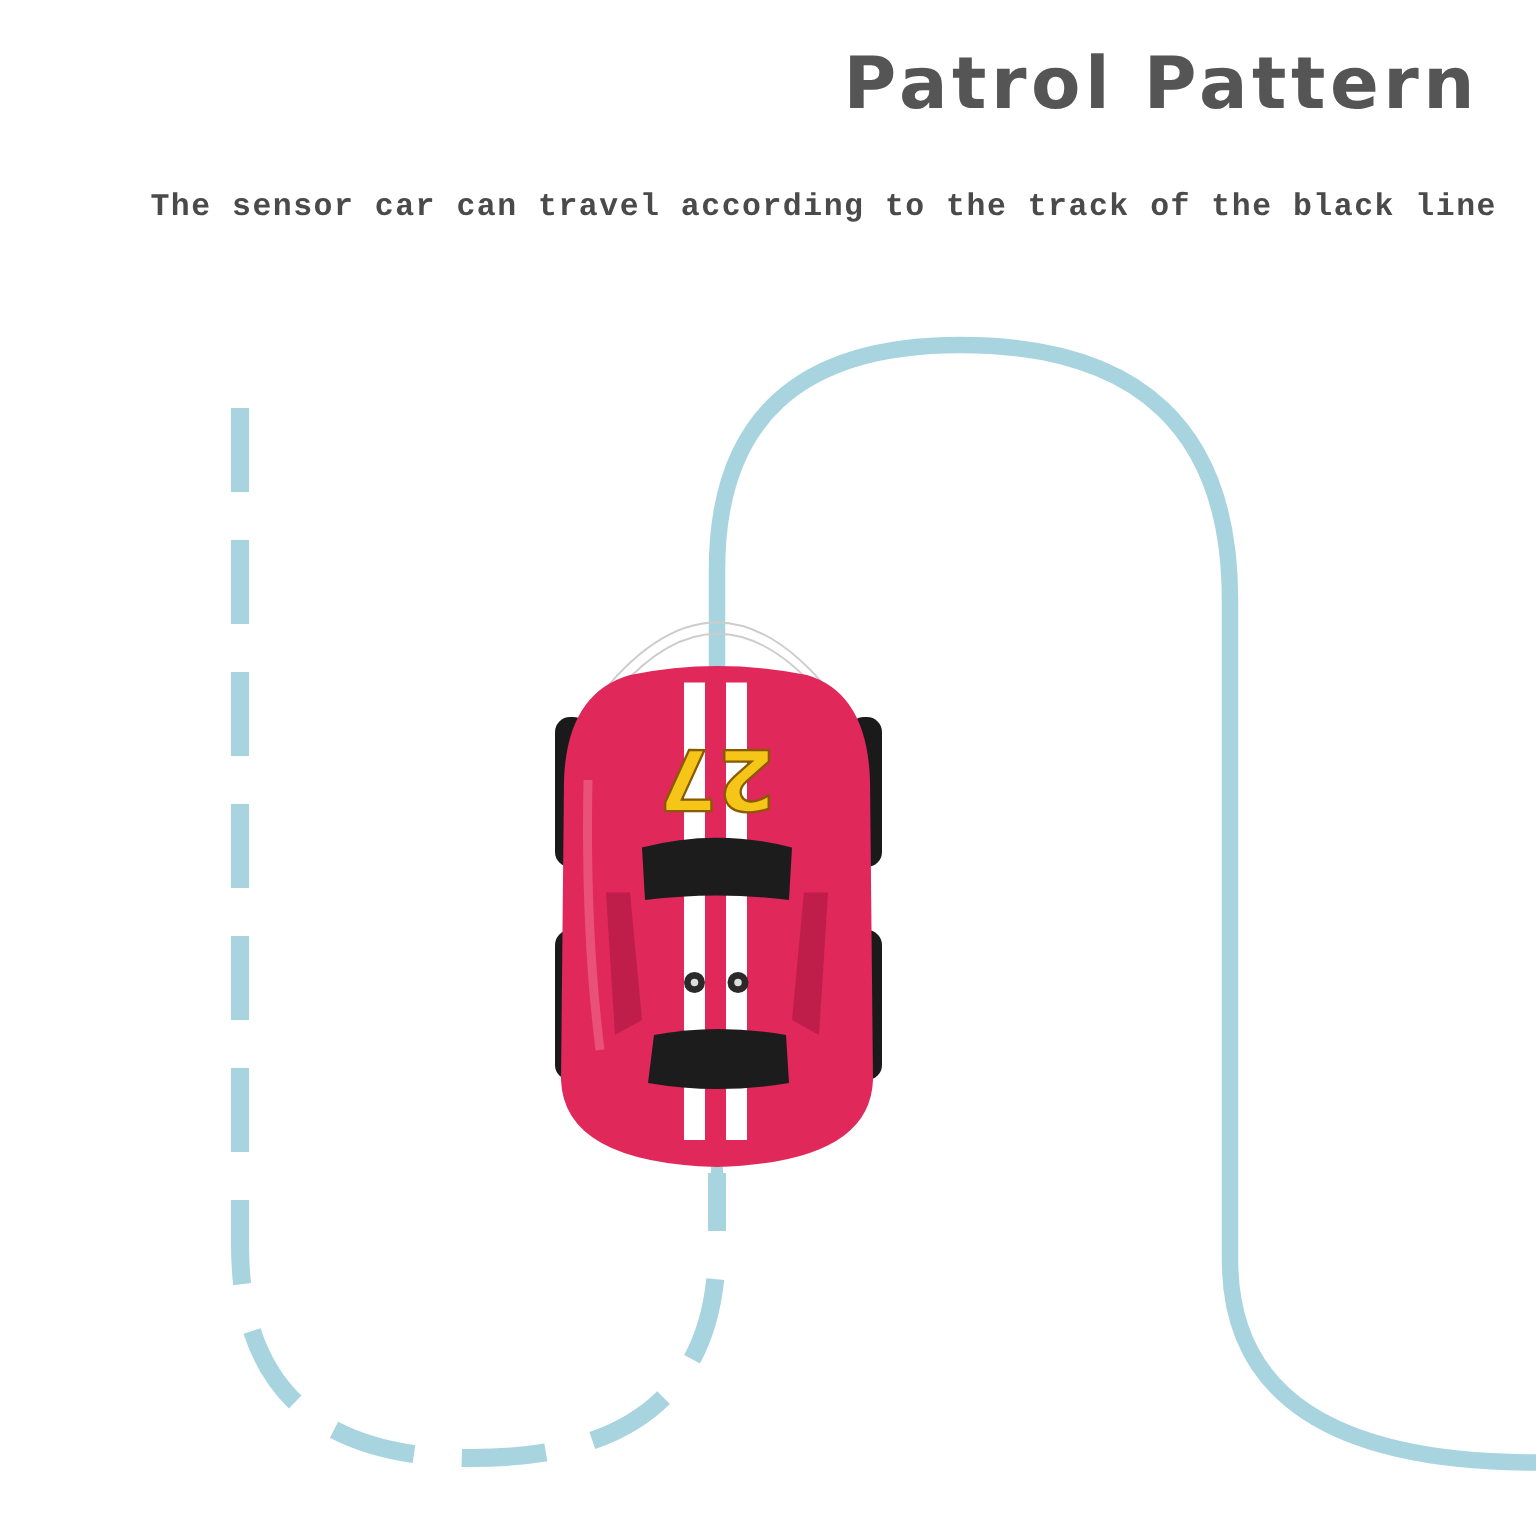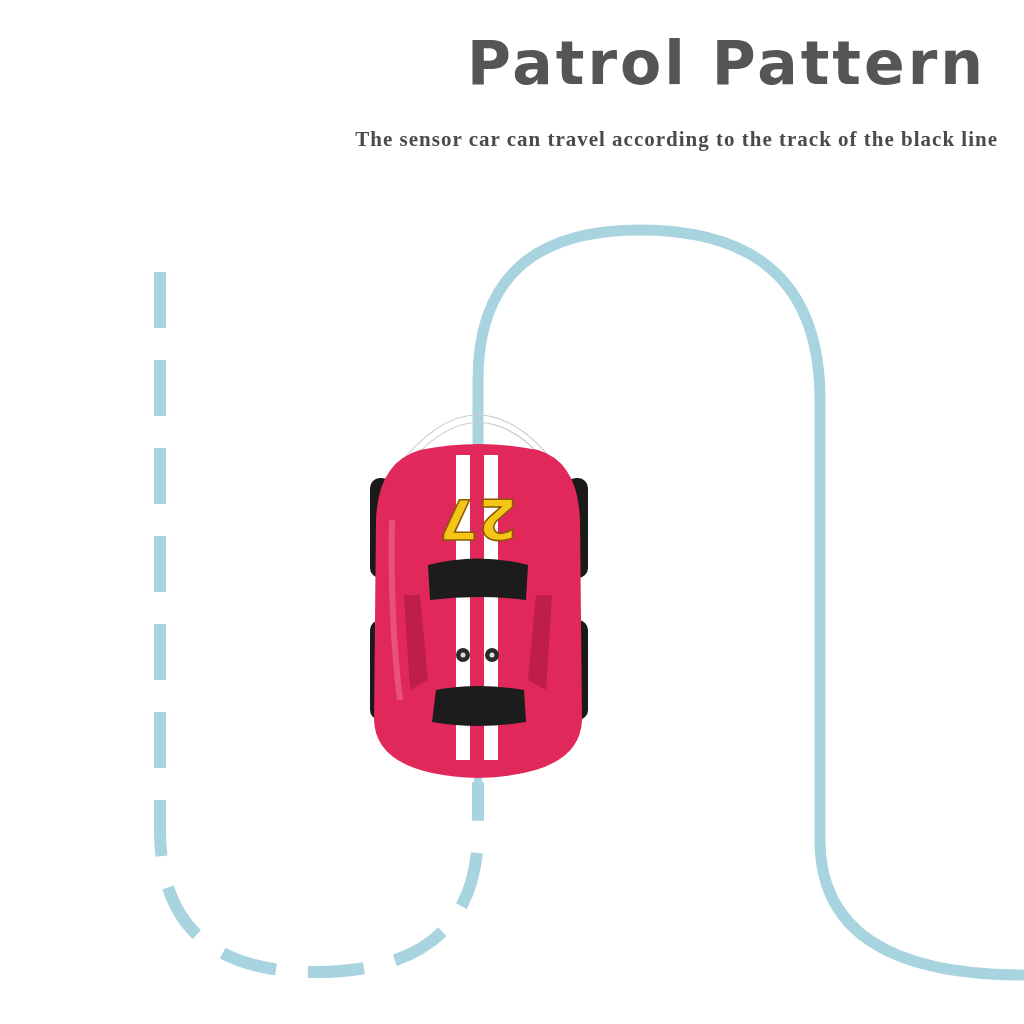--- a/index.html
+++ b/index.html
@@ -1,24 +1,24 @@
 <!DOCTYPE html>
 <html><head>
 <meta charset="utf-8">
 <style>
   html, body { margin: 0; padding: 0; background: #ffffff; }
   body { width: 1024px; height: 1024px; position: relative; overflow: hidden; font-family: "Liberation Sans", sans-serif; }
   .title {
     position: absolute; right: 38px; top: 28px;
     font-family: "DejaVu Sans", sans-serif; font-weight: bold;
-    font-size: 60px; letter-spacing: 3px; color: #555555; margin: 0;
+    font-size: 48px; letter-spacing: 3px; color: #555555; margin: 0;
   }
   .subtitle {
     position: absolute; right: 26px; top: 122px; text-align: right;
-    font-family: Liberation Serif, serif; font-weight: bold;
+    font-family: Liberation Mono, monospace; font-weight: bold;
     font-size: 21px; line-height: 34px; letter-spacing: 1px; color: #4a4a4a;
   }
   .subtitle div { white-space: nowrap; }
   svg.scene { position: absolute; left: 0; top: 0; }
 </style>
 </head>
 <body>
 
 <h1 class="title">Patrol Pattern</h1>
 <div class="subtitle">

